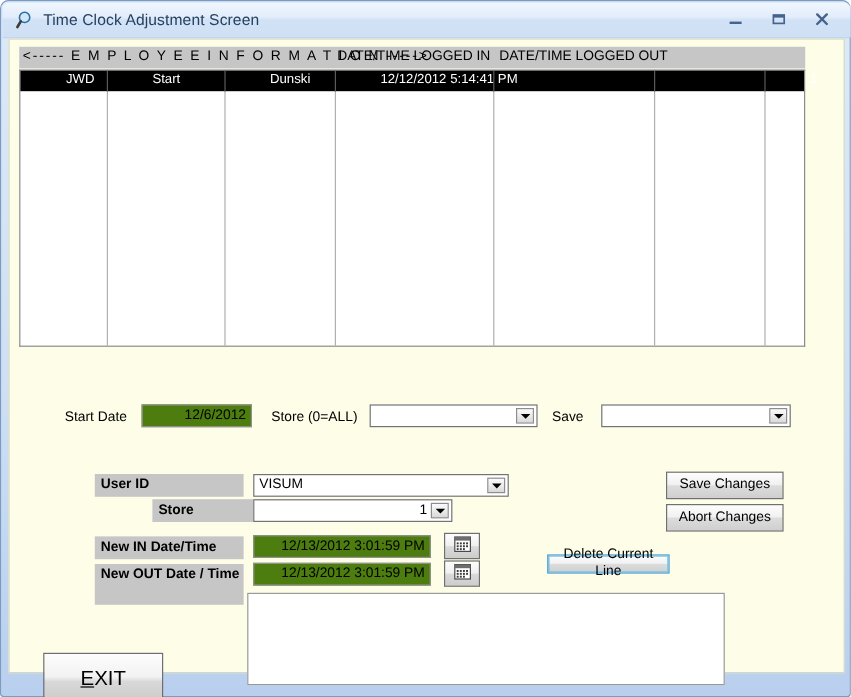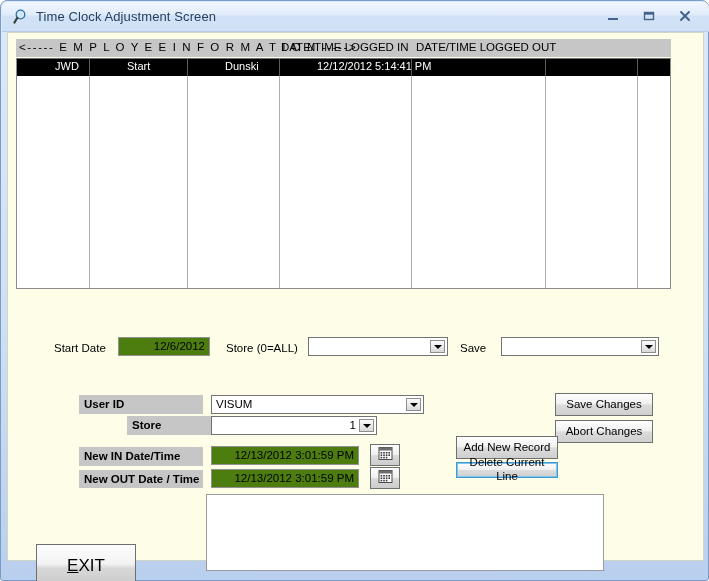--- a/index.html
+++ b/index.html
@@ -400,21 +400,21 @@
             <rect x="7.8" y="8.4" width="1.6" height="1.6"></rect>
               <rect x="10.4" y="8.4" width="1.6" height="1.6"></rect>
             <rect x="2.6" y="10.8" width="1.6" height="1.6"></rect>
               <rect x="5.2" y="10.8" width="1.6" height="1.6"></rect>
             <rect x="7.8" y="10.8" width="1.6" height="1.6"></rect>
           </g>
         </svg>
       </span>
     </div>
 
-    <div class="glabel" style="left:71px; top:437px; width:124px; height:18px;">New OUT Date / Time</div>
+    <div class="glabel" style="left:71px; top:437px; width:124px; height:34px;">New OUT Date / Time</div>
     <div class="txtbox" style="left:203px; top:436px; width:148px; height:19px;">12/13/2012 3:01:59 PM</div>
     <div class="iconbtn" style="left:362px; top:434px; width:30px; height:22px;">
       <span>
         <svg width="15" height="15" viewBox="0 0 15 15">
           <rect x="1" y="1.5" width="13" height="12" fill="#ffffff" stroke="#4a4a4a" stroke-width="1"></rect>
           <rect x="1" y="1.5" width="13" height="3" fill="#6d6d6d"></rect>
           <g fill="#3a3a3a">
             <rect x="2.6" y="6" width="1.6" height="1.6"></rect>
               <rect x="5.2" y="6" width="1.6" height="1.6"></rect>
             <rect x="7.8" y="6" width="1.6" height="1.6"></rect>
@@ -428,21 +428,20 @@
             <rect x="7.8" y="10.8" width="1.6" height="1.6"></rect>
           </g>
         </svg>
       </span>
     </div>
 
     <div id="notes-box" style="left:198px; top:461px; width:398px; height:77px;"></div>
 
     <div class="btn" style="left:547px; top:360px; width:98px; height:23px;">Save Changes</div>
     <div class="btn" style="left:547px; top:387px; width:98px; height:23px;">Abort Changes</div>
-    <div class="btn" style="left:448px; top:403px; width:102px; height:23px;">Add New Record</div>
     <div class="btn focused" style="left:448px; top:429px; width:102px; height:16px; flex-direction:column;">
       <span>Delete Current</span>
       <span>Line</span>
     </div>
 
     <div id="exit-btn">
       <u>E</u>
         <span>XIT</span>
     </div>
 

